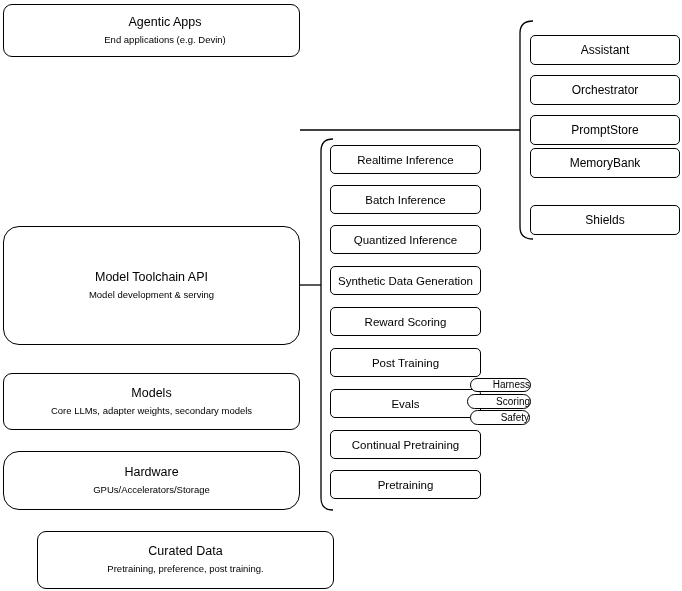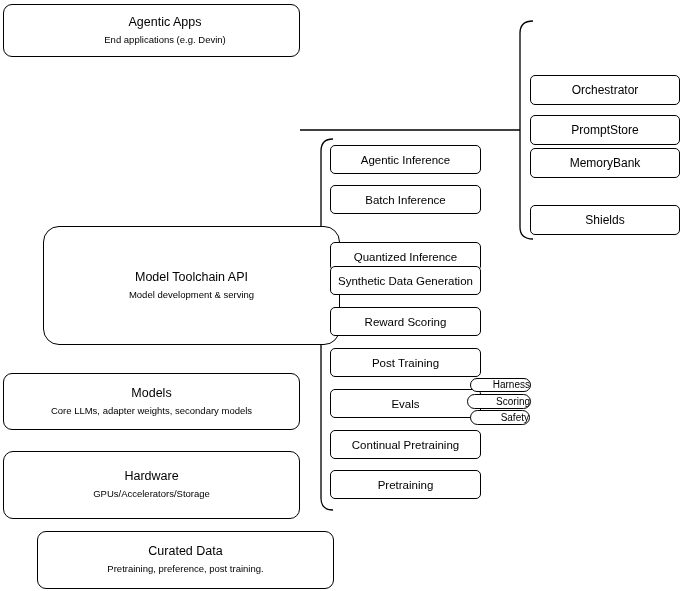--- a/index.html
+++ b/index.html
@@ -15,23 +15,23 @@
   .lbox {
     position: absolute; left: 3px; width: 297px;
     border: 1.5px solid #000; background: #fff;
     display: flex; flex-direction: column; align-items: center; justify-content: center;
     gap: 5px; text-align: center; z-index: 1;
   }
   .btitle { font-size: 12.5px; line-height: 1.1; }
   .bsub   { font-size: 9.5px; line-height: 1.1; }
   .lbox1 { top: 4px;   height: 53px;  border-radius: 9px; padding-left: 27px; }
   .lbox2 { top: 85px;  height: 113px; border-radius: 16px; }
-  .lbox3 { top: 226px; height: 119px; border-radius: 16px; margin-left: 40px; }
+  .lbox3 { top: 226px; height: 119px; border-radius: 16px; }
   .lbox4 { top: 373px; height: 57px;  border-radius: 9px; }
-  .lbox5 { top: 451px; height: 68px;  border-radius: 10px; }
+  .lbox5 { top: 451px; height: 59px;  border-radius: 16px; }
   .lbox6 { top: 531px; height: 58px;  border-radius: 9px; margin-left: 34px; }
 
   
   .mbox {
     position: absolute; left: 330px; width: 151px; height: 29px;
     border: 1.3px solid #000; border-radius: 5px; background: #fff;
     display: flex; align-items: center; justify-content: center;
     font-size: 11.5px; z-index: 1;
   }
 
@@ -82,26 +82,26 @@
   <div class="lbox lbox5">
     <div class="btitle">Hardware</div>
     <div class="bsub">GPUs/Accelerators/Storage</div>
   </div>
   <div class="lbox lbox6">
     <div class="btitle">Curated Data</div>
     <div class="bsub">Pretraining, preference, post training.</div>
   </div>
 
   <div class="mbox" style="top:145px">
-    <span>Agentic Inference</span>
+    <span>Realtime Inference</span>
   </div>
   <div class="mbox" style="top:185px">
     <span>Batch Inference</span>
   </div>
-  <div class="mbox" style="top:242px">
+  <div class="mbox" style="top:225px">
     <span>Quantized Inference</span>
   </div>
   <div class="mbox" style="top:266px">
     <span>Synthetic Data Generation</span>
   </div>
   <div class="mbox" style="top:307px">
     <span>Reward Scoring</span>
   </div>
   <div class="mbox" style="top:348px">
     <span>Post Training</span>
@@ -119,20 +119,23 @@
   <div class="pill pill-harness">
     <span>Harness</span>
   </div>
   <div class="pill pill-evaldata">
     <span>Scoring</span>
   </div>
   <div class="pill pill-safety">
     <span>Safety</span>
   </div>
 
+  <div class="rbox" style="top:35px">
+    <span>Assistant</span>
+  </div>
   <div class="rbox" style="top:75px">
     <span>Orchestrator</span>
   </div>
   <div class="rbox" style="top:115px">
     <span>PromptStore</span>
   </div>
   <div class="rbox" style="top:148px">
     <span>MemoryBank</span>
   </div>
   <div class="rbox" style="top:205px">

